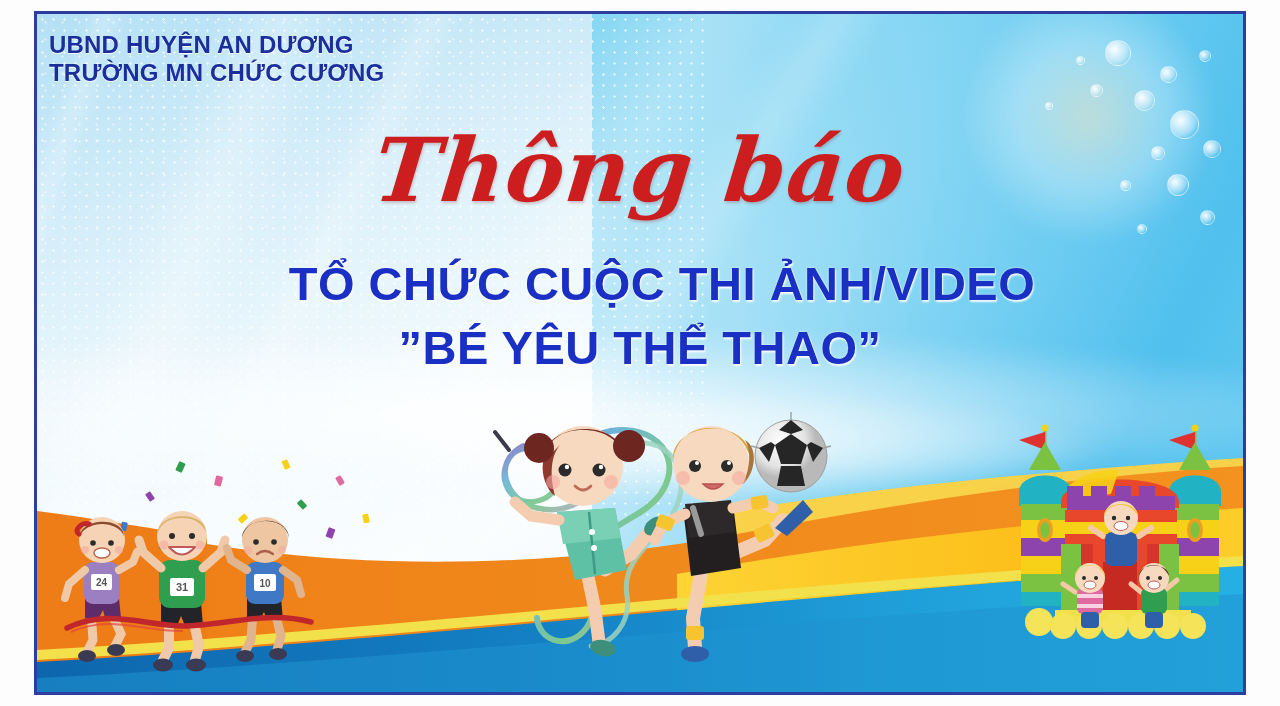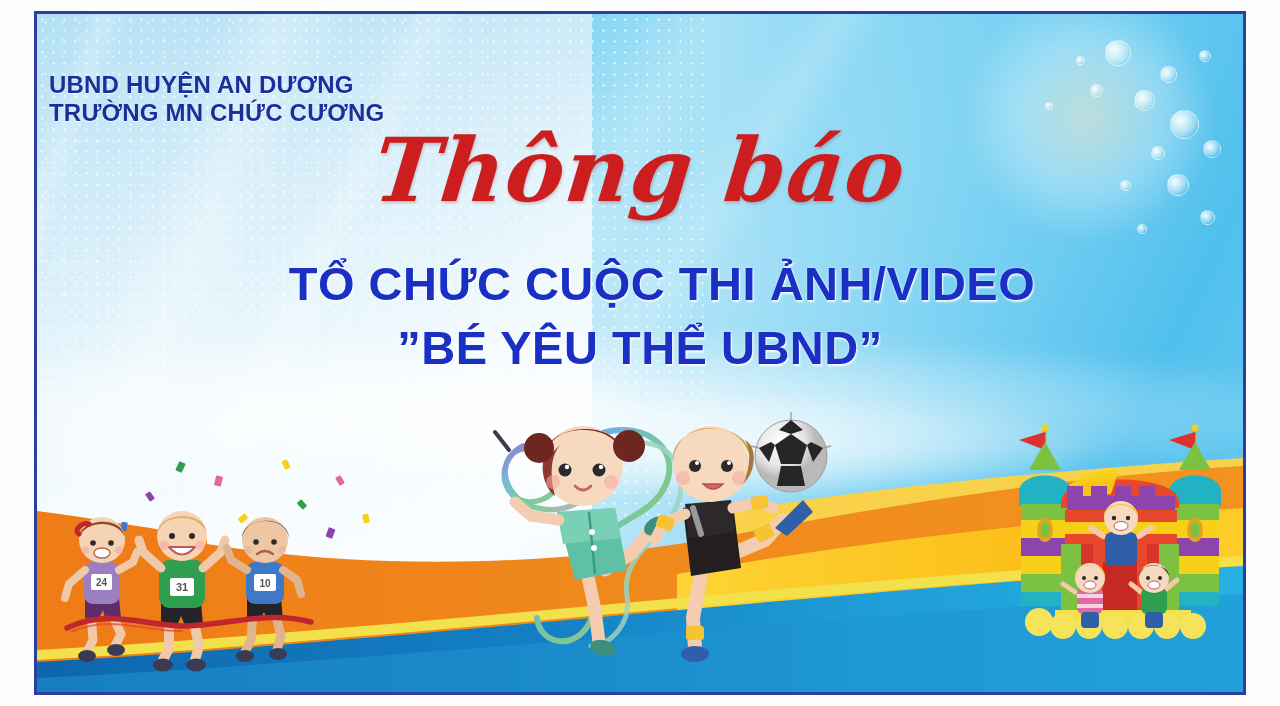--- a/index.html
+++ b/index.html
@@ -121,21 +121,20 @@
   
   .org-block {
     position: absolute; left: 12px; top: 17px;
     color: #1b2f9c;
     font-weight: bold;
     font-size: 24px;
     line-height: 1.17;
     letter-spacing: .2px;
     text-shadow: 0 1px 0 rgba(255,255,255,.85);
     white-space: nowrap;
-    margin-top: 40px;
   }
   .title-script {
     position: absolute; left: 0; right: 0; top: 112px;
     text-align: center;
     color: #cc1e1e;
     font-family: "DejaVu Serif", serif;
     font-style: italic;
     font-weight: bold;
     font-size: 88px;
     line-height: 1;
@@ -525,17 +524,17 @@
       </svg>
 
       <div class="org-block">
         <div>UBND HUYỆN AN DƯƠNG</div>
         <div>TRƯỜNG MN CHỨC CƯƠNG</div>
       </div>
 
       <div class="title-script">Thông báo</div>
 
       <div class="subtitle l1">TỔ CHỨC CUỘC THI ẢNH/VIDEO</div>
-      <div class="subtitle l2">”BÉ YÊU THỂ UBND”</div>
+      <div class="subtitle l2">”BÉ YÊU THỂ THAO”</div>
 
     </div>
   </div>
 </div>
 
 </body></html>

